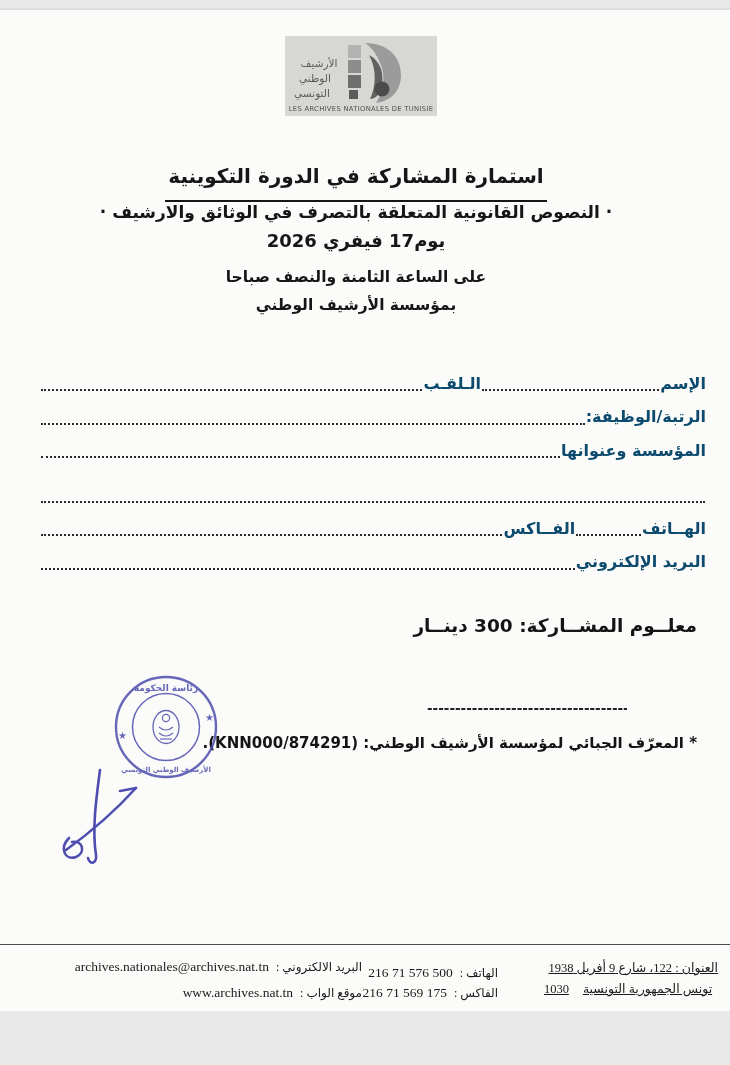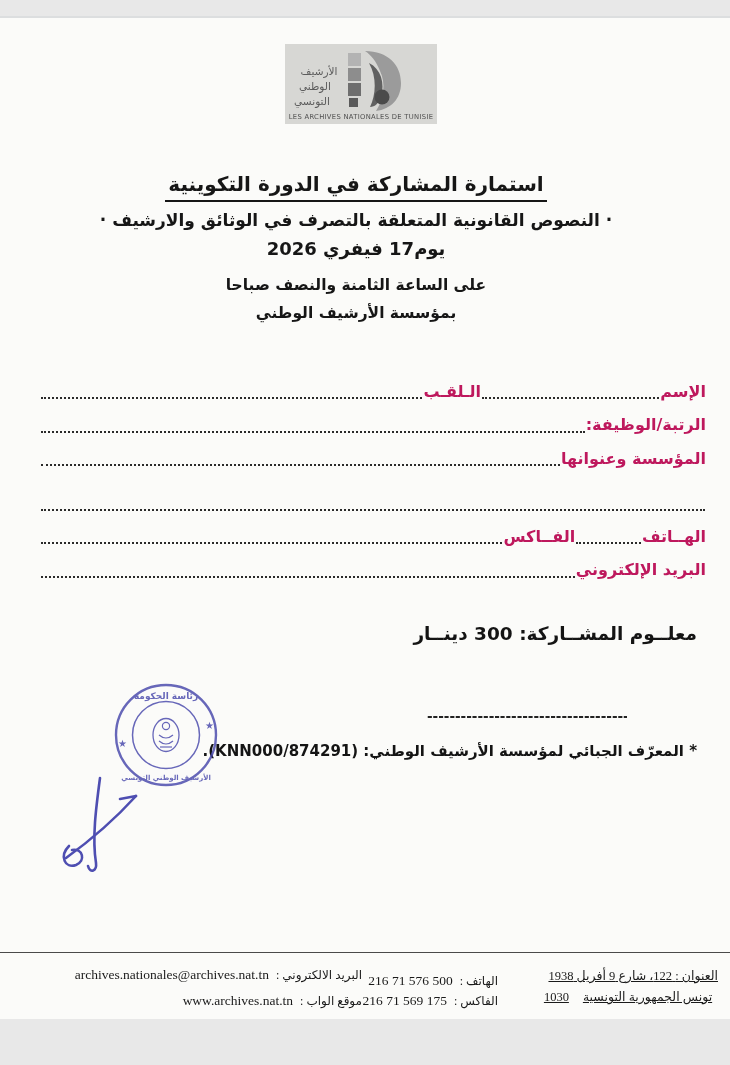--- a/index.html
+++ b/index.html
@@ -1,37 +1,37 @@
 <!DOCTYPE html>
 <html lang="ar"><head>
 <meta charset="utf-8">
 <style>
   html,body{margin:0;padding:0;background:#e8e8e8;}
   .page{
-    position:relative;width:730px;height:1003px;margin:16px auto;
+    position:relative;width:730px;height:1003px;margin:8px auto;
     background:#fbfbf9;overflow:hidden;
     font-family:"DejaVu Sans",sans-serif;color:#1c1c1c;
   }
   .abs{position:absolute;}
   
   .top-edge{top:0;left:0;width:730px;height:2px;background:#dcdedf;}
   .bottom-shadow{top:1054px;left:0;width:730px;height:11px;
     background:linear-gradient(#8e959a,#bcc1c5);}
   
   .hline{left:0;right:18px;text-align:center;direction:rtl;font-weight:bold;color:#161616;}
   .title{top:156px;font-size:20px;}
-  .title .u{display:inline-block;border-bottom:2.5px solid #161616;padding:0 3px 4px 3px;}
+  .title .u{display:inline-block;border-bottom:2.5px solid #161616;padding:0 3px 12px 3px;}
   .subtitle{top:194px;font-size:17px;}
   .dateline{top:222px;font-size:18px;}
   .timeline{top:260px;font-size:15.5px;}
   .venueline{top:288px;font-size:15.5px;}
   
   .form{left:40px;width:666px;top:362px;direction:rtl;}
   .frow{display:flex;align-items:flex-end;height:23px;margin-bottom:10.5px;direction:rtl;}
-  .flabel{font-weight:bold;font-size:16px;line-height:1.15;white-space:nowrap;color:#be185d;}
+  .flabel{font-weight:bold;font-size:16px;line-height:1.15;white-space:nowrap;color:#0c4a6e;}
   .leader{border-bottom:2.6px dotted #2a2a2a;height:4px;margin:0 1px 2px 1px;}
   .g1{flex-grow:1;} .g2{flex-grow:2.15;} .gs{flex-grow:0.14;} .gl{flex-grow:1;}
   .rowgap{height:11px;}
   .fee{top:607px;right:33px;direction:rtl;font-weight:bold;font-size:18.5px;color:#141414;text-align:center;}
   
   .dashes{top:692px;right:103px;width:200px;font-weight:bold;font-size:13.5px;
     letter-spacing:0;white-space:nowrap;overflow:hidden;color:#222;}
   .taxnote{top:726px;right:33px;direction:rtl;font-weight:bold;font-size:15px;color:#141414;}
   
   .stamp{left:113px;top:665px;opacity:.82;}

